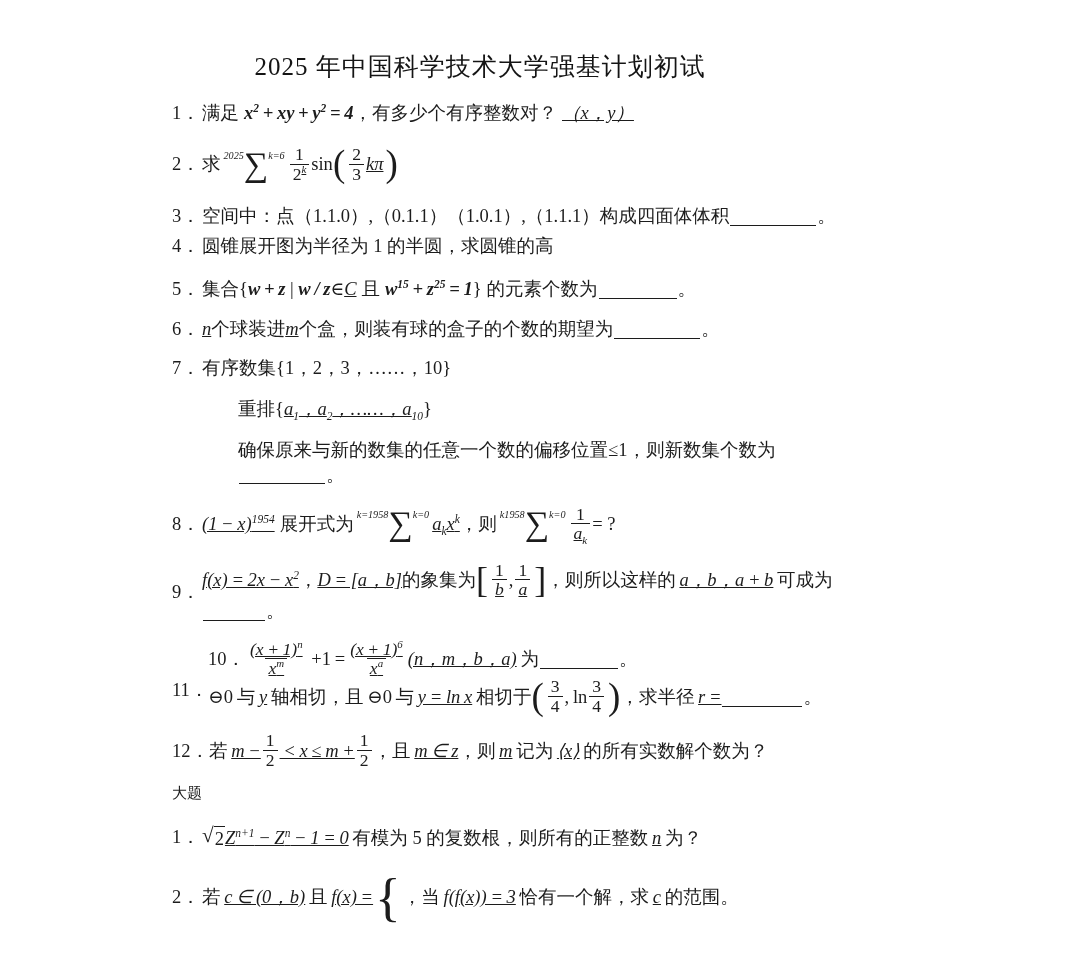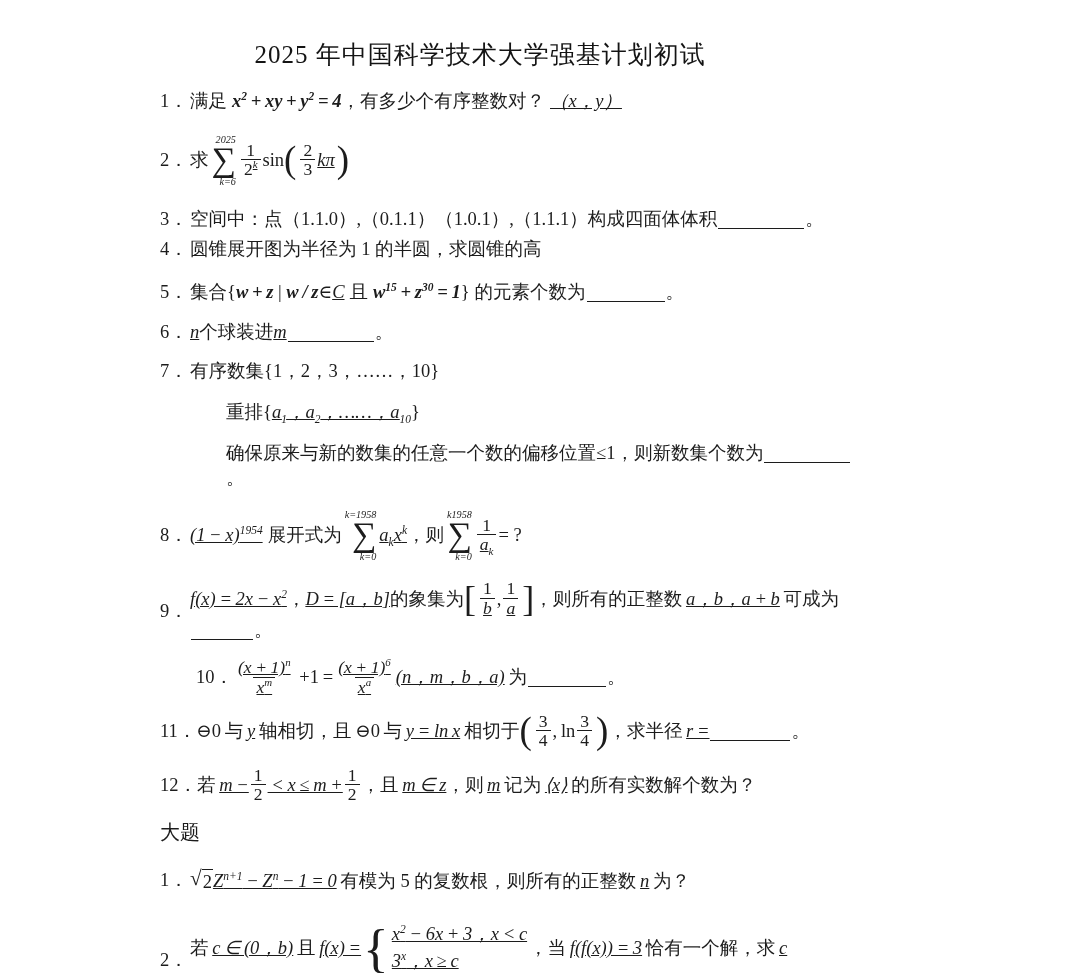--- a/index.html
+++ b/index.html
@@ -12,21 +12,21 @@
     height: 973px;
     font-family: "Liberation Serif", "DejaVu Serif", serif;
     color: #1a1a1a;
     overflow: hidden;
     position: relative;
   }
   .page {
     width: 960px;
     height: 973px;
     position: relative;
-    padding: 0;
+    padding: 12px;
     box-sizing: border-box;
   }
   .doc-title {
     text-align: center;
     font-size: 25px;
     letter-spacing: 1px;
     padding-top: 38px;
     padding-bottom: 6px;
     color: #141414;
     font-weight: normal;
@@ -73,22 +73,22 @@
     margin: 0 2px;
     position: relative;
     top: -0.05em;
   }
   .frac .nu { padding: 0 3px; line-height: 1.05; }
   .frac .de { padding: 0 3px; line-height: 1.05; border-top: 1.3px solid #1c1c1c; }
 
   
   .sum {
     display: inline-flex;
-    flex-direction: column;
-    align-items: flex-end;
+    flex-direction: row;
+    align-items: flex-start;
     vertical-align: middle;
     margin: 0 3px;
     line-height: 1;
   }
   .sum .lim { font-size: 0.55em; font-style: italic; line-height: 1.1; }
   .sum .sig { font-size: 1.85em; line-height: 0.9; font-family: "Liberation Serif", serif; }
 
   
   .paren, .brack {
     display: inline-flex;
@@ -146,21 +146,21 @@
   .cases .rows {
     display: inline-flex;
     flex-direction: column;
     justify-content: center;
     padding-left: 3px;
   }
   .cases .rows > div { line-height: 1.5; white-space: nowrap; }
 
   .section-label {
     padding: 0 100px 0 160px;
-    font-size: 20px;
+    font-size: 15px;
     color: #1c1c1c;
   }
   .indent-line {
     padding-left: 36px;
     font-size: 18.5px;
     line-height: 1.35;
     display: flex;
     align-items: center;
     flex-wrap: wrap;
   }
@@ -236,35 +236,36 @@
       <span class="body">
         <span class="txt">集合{</span>
           <span class="mb">w + z</span>
           <span class="txt"> | </span>
           <span class="mb">w / z</span>
           <span class="txt">∈</span>
           <span class="mi">C</span>
           <span class="sp"></span>
           <span class="txt">且</span>
           <span class="sp"></span>
-          <span class="mb">w<sup>15</sup> + z<sup>30</sup> = 1</span>
+          <span class="mb">w<sup>15</sup> + z<sup>25</sup> = 1</span>
           <span class="txt">}</span>
           <span class="sp"></span>
           <span class="txt">的元素个数为</span>
           <span class="blank w2"></span>
           <span class="txt">。</span>
       </span>
     </div>
 
     <div class="q" style="margin-top:15px;">
       <span class="num">6．</span>
       <span class="body">
         <span class="mi">n</span>
           <span class="txt">个球装进</span>
           <span class="mi">m</span>
+          <span class="txt">个盒，则装有球的盒子的个数的期望为</span>
           <span class="blank w1"></span>
           <span class="txt">。</span>
       </span>
     </div>
 
     <div class="q" style="margin-top:14px;">
       <span class="num">7．</span>
       <span class="body" style="display:block;">
         <div>有序数集{1，2，3，……，10}</div>
         <div class="indent-line" style="margin-top:16px;align-items:flex-end;">
@@ -321,21 +322,21 @@
               <span class="de mi">b</span>
             </span>
             <span class="txt">,</span>
             <span class="frac">
               <span class="nu mn">1</span>
               <span class="de mi">a</span>
             </span>
           </span>
           <span class="pr">]</span>
         </span>
-        <span class="txt">，则所有的正整数 </span>
+        <span class="txt">，则所以这样的 </span>
           <span class="mi">a，b，a + b</span>
           <span class="txt"> 可成为</span>
           <span class="blank w3"></span>
           <span class="txt">。</span>
       </span>
     </div>
 
     <div class="q" style="margin-top:16px; align-items:center;margin-left:36px;">
       <span class="num">10．</span>
       <span class="body">
@@ -348,21 +349,21 @@
           <span class="nu mi">(x + 1)<sup>6</sup></span>
           <span class="de mi">x<sup>a</sup></span>
         </span>
           <span class="mi">(n，m，b，a)</span>
           <span class="txt"> 为</span>
           <span class="blank w2"></span>
           <span class="txt">。</span>
       </span>
     </div>
 
-    <div class="q" style="margin-top:16px; align-items:center;">
+    <div class="q" style="">
       <span class="num">11．</span>
       <span class="body">
         <span class="txt">⊖0 与 </span>
           <span class="mi">y</span>
           <span class="txt"> 轴相切，且 ⊖0 与 </span>
           <span class="mi">y = ln x</span>
           <span class="txt"> 相切于</span>
         <span class="paren">
           <span class="pl">(</span>
           <span class="inner">
@@ -431,24 +432,20 @@
 
     <div class="q" style="margin-top:26px; align-items:center;">
       <span class="num">2．</span>
       <span class="body">
         <span class="txt">若 </span>
           <span class="mi">c ∈ (0，b)</span>
           <span class="txt"> 且 </span>
           <span class="mi">f(x) =</span>
         <span class="cases">
           <span class="brace">{</span>
-          <span class="rows">
-            <div class="mi">x<sup>2</sup> − 6x + 3，x &lt; c</div>
-            <div class="mi">3<sup>x</sup>，x ≥ c</div>
-          </span>
         </span>
         <span class="txt">，当 </span>
           <span class="mi">f(f(x)) = 3</span>
           <span class="txt"> 恰有一个解，求 </span>
           <span class="mi">c</span>
           <span class="txt"> 的范围。</span>
       </span>
     </div>
 
   </div>

